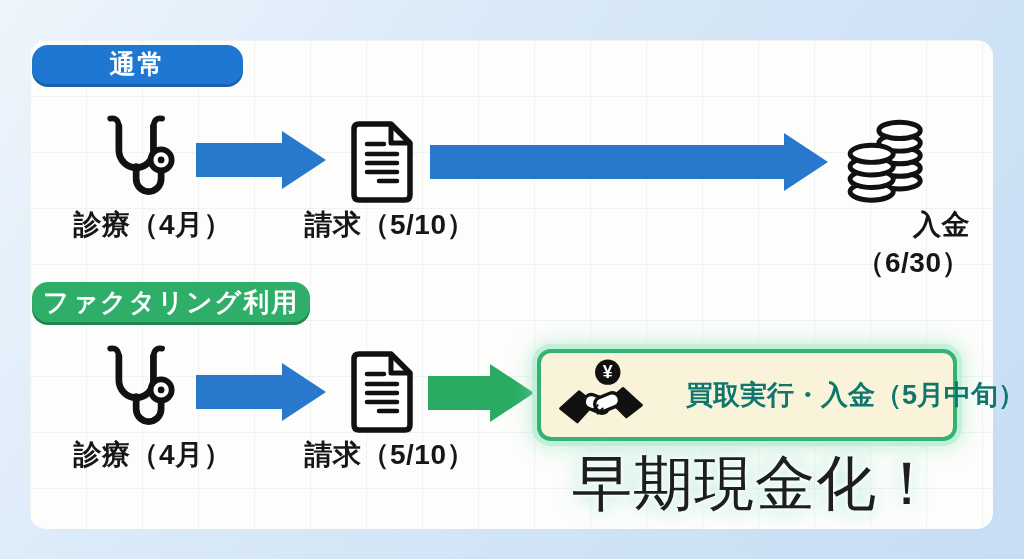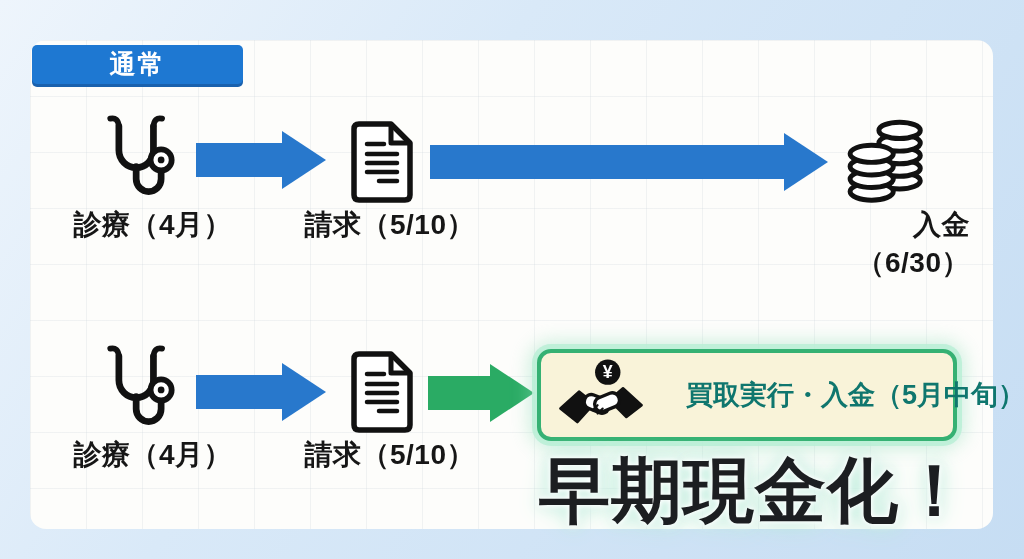--- a/index.html
+++ b/index.html
@@ -17,21 +17,21 @@
     background-color:#fdfdfb;
     background-image:
       linear-gradient(to right, rgba(205,212,220,0.28) 1.5px, transparent 1.5px),
       linear-gradient(to bottom, rgba(205,212,220,0.28) 1.5px, transparent 1.5px);
     background-size:56px 56px;
     border-radius:16px;
   }
   .badge {
     position:absolute; display:flex; align-items:center; justify-content:center;
     color:#ffffff; font-size:26px; letter-spacing:2px;
-    border-radius:5px;
+    border-radius:16px;
   }
   .badge-blue  { background:#1e78d2; box-shadow:0 3px 0 #1a61ad; }
   .badge-green { background:#2fae69; box-shadow:0 3px 0 #21854f; }
   .step-label {
     position:absolute; text-align:right;
     font-size:28px; color:#161616; letter-spacing:0.5px;
   }
   .arrow { position:absolute; display:flex; align-items:center; }
   .arrow .shaft { flex:1; height:34px; }
   .arrow .head  { width:0; height:0; border-top:29px solid transparent; border-bottom:29px solid transparent; }
@@ -43,21 +43,21 @@
   .payout-box {
     position:absolute; left:537px; top:349px; width:420px; height:92px;
     background:#f9f3d9;
     border:4px solid #35b173; border-radius:14px;
     box-shadow: 0 0 0 5px rgba(186,238,214,0.85), 0 0 18px 8px rgba(150,225,190,0.45);
     display:flex; align-items:center; gap:12px; padding:0 10px 0 16px;
   }
   .payout-label { font-size:27px; color:#0f766e; white-space:nowrap;margin-left:29px; }
   .highlight {
     position:absolute; left:515px; top:444px; width:480px;
-    text-align:center; font-size:71px; font-weight:bold;
+    text-align:center; font-size:60px; font-weight:normal;
     color:#1c1e21; letter-spacing:1px; white-space:nowrap;
     text-shadow:
       0 0 5px #ffffff, 0 0 9px #ffffff,
       0 0 16px #c2efe0, 0 0 26px #ace8d2,
       0 2px 3px rgba(255,255,255,0.9);
   }
   svg { display:block; }
 </style>
 </head>
 <body>
@@ -116,20 +116,23 @@
         <ellipse cx="64" cy="16" rx="23" ry="9"></ellipse>
         <ellipse cx="33" cy="84" rx="24" ry="9.5"></ellipse>
         <ellipse cx="33" cy="70" rx="24" ry="9.5"></ellipse>
         <ellipse cx="33" cy="56" rx="24" ry="9.5"></ellipse>
         <ellipse cx="33" cy="42" rx="24" ry="9.5"></ellipse>
       </g>
     </svg>
   </div>
   <div class="step-label" style="left:800px; top:206px; width:170px;">入金（6/30）</div>
 
+  <div class="badge badge-green" style="left:32px; top:282px; width:278px; height:40px;">
+    <span>ファクタリング利用</span>
+  </div>
 
   <div class="icon-box" style="left:92px; top:340px; width:96px; height:96px;">
     <svg viewBox="0 0 100 100" width="96" height="96">
       <path d="M28 17 v25 a18 18 0 0 0 36 0 V17" fill="none" stroke="#111" stroke-width="7" stroke-linecap="round"></path>
       <path d="M28 17 q-1 -10 -9 -8" fill="none" stroke="#111" stroke-width="6" stroke-linecap="round"></path>
       <path d="M64 17 q1 -10 9 -8" fill="none" stroke="#111" stroke-width="6" stroke-linecap="round"></path>
       <path d="M46 59 v13 a13 13 0 0 0 26 0 v-9" fill="none" stroke="#111" stroke-width="7" stroke-linecap="round"></path>
       <circle cx="72" cy="52" r="11" fill="#fff" stroke="#111" stroke-width="6"></circle>
       <circle cx="72" cy="52" r="3.5" fill="#111"></circle>
     </svg>

